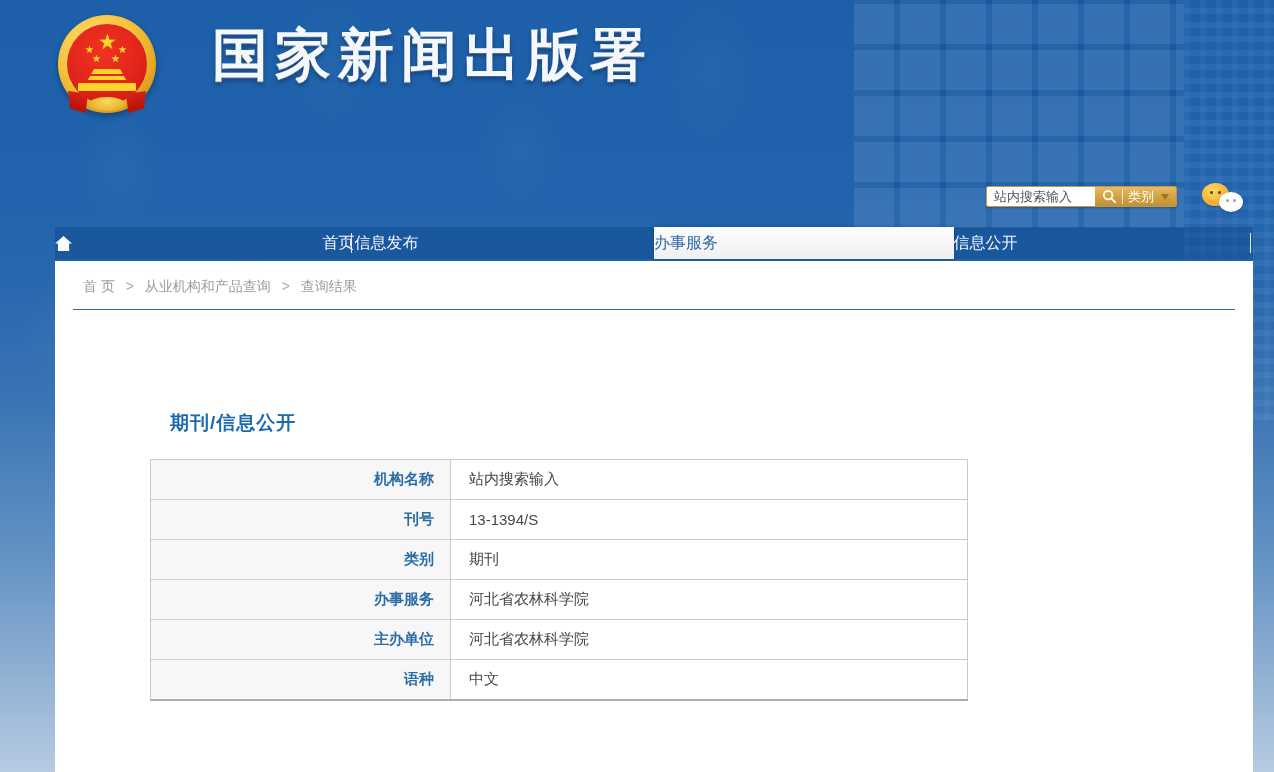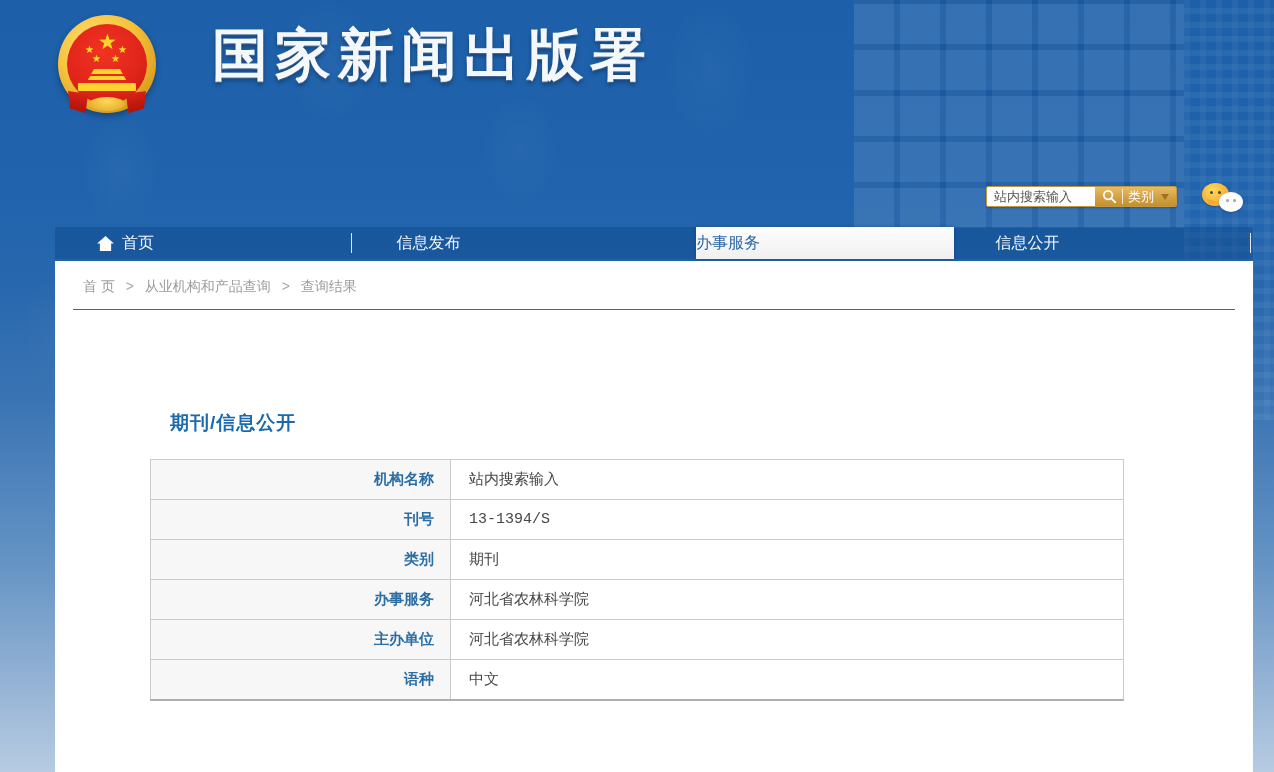--- a/index.html
+++ b/index.html
@@ -91,37 +91,37 @@
   .wc-w{ position:absolute; left:17px; top:9px; width:24px; height:20px; border-radius:50%; background:#fdfdfd; box-shadow:0 1px 2px rgba(10,30,60,.3); }
   .wc-w::after{ content:""; position:absolute; right:4px; bottom:-3px; width:0; height:0; border:4px solid transparent; border-top-color:#fdfdfd; transform:rotate(-20deg); }
   .wc-w i{ background:#9aa2ab; }
   .wc-w i.e1{ left:7px; top:7px; } .wc-w i.e2{ left:14px; top:7px; }
   
   .nav{
     position:absolute; left:55px; top:227px; width:1198px; height:34px;
     display:flex; background:rgba(14,72,138,.45); border-bottom:2px solid #2162a9;
   }
   .nav-tab{
-    flex:1 1 0; display:flex; align-items:center; justify-content:flex-start; gap:8px;
-    color:#f2f7fc; font-size:16px; cursor:pointer; position:relative; height:32px;margin-left:42px;
+    flex:1 1 0; display:flex; align-items:center; justify-content:space-between; gap:8px;
+    color:#f2f7fc; font-size:16px; cursor:pointer; position:relative; height:32px;
   }
   .nav-tab.active{
     background:linear-gradient(180deg,#fdfdfd,#f0f0f0); color:#2e68a5; box-shadow:0 0 4px rgba(10,40,80,.35);
   }
   .nav-sep{ position:absolute; top:6px; width:1px; height:20px; background:rgba(255,255,255,.85); }
   .nav-sep.s1{ left:296px; } .nav-sep.s2{ left:1195px; }
   .home-ico{ display:inline-block; }
   
   .content{ position:absolute; left:55px; top:261px; width:1198px; height:511px; background:#fff; }
   .breadcrumb{ position:absolute; left:28px; top:17px; font-size:14px; color:#9c9c9c; }
   .breadcrumb .bc-link{ color:#9c9c9c; cursor:pointer; }
   .breadcrumb .bc-sep{ margin:0 7px; color:#a8a8a8; }
   .bc-line{ position:absolute; left:18px; top:48px; width:1162px; border-top:1px solid #2e6ca6; }
   .section-title{ position:absolute; left:115px; top:149px; font-size:19px; font-weight:bold; color:#1a6aad; letter-spacing:1px; }
-  .detail-table{ position:absolute; left:95px; top:198px; width:974px; border-collapse:collapse;font-family:Liberation Mono, monospace; }
+  .detail-table{ position:absolute; left:95px; top:198px; width:818px; border-collapse:collapse; }
   .detail-table td{ height:40px; border:1px solid #cbcbcb; font-size:15px; }
   .detail-table tr:last-child td{ border-bottom:2px solid #aeaeae; }
   .detail-table td.lbl{ width:300px; background:#f7f7f7; color:#2b6ea6; font-weight:bold; text-align:right; padding-right:16px; }
   .detail-table td.val{ color:#474747; padding-left:18px; }
 </style>
 </head>
 <body>
 
 <div class="screen">
 

